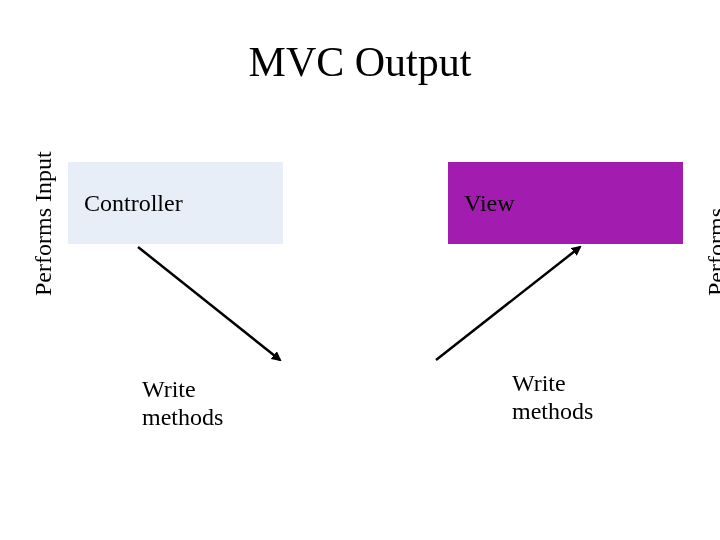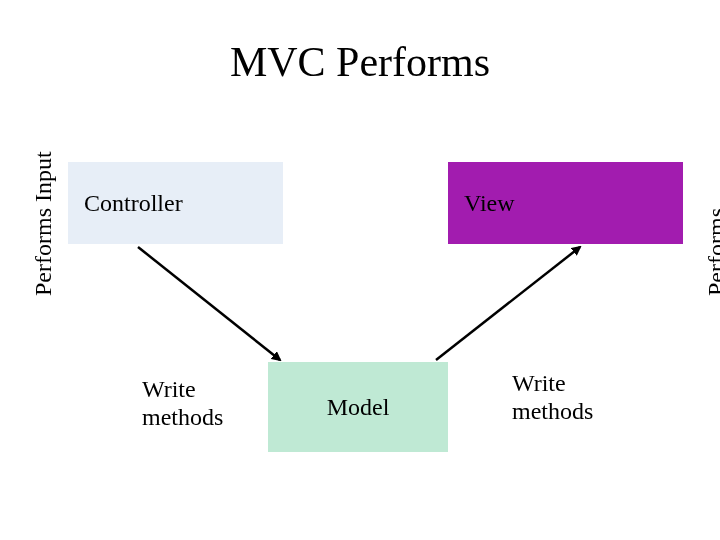--- a/index.html
+++ b/index.html
@@ -93,33 +93,30 @@
     width: 720px;
     height: 540px;
     pointer-events: none;
   }
 </style>
 </head>
 <body>
 
 <div class="stage">
 
-  <div class="title">MVC Performs</div>
+  <div class="title">MVC Output</div>
 
   <div class="box controller">
     <span>Controller</span>
   </div>
 
   <div class="box view">
     <span>View</span>
   </div>
 
-  <div class="box model">
-    <span>Model</span>
-  </div>
 
   <div class="label write-label">Write methods</div>
   <div class="label read-label">Write methods</div>
 
   <div class="side-label side-left">Performs Input</div>
   <div class="side-label side-right">Performs Output</div>
 
   <svg class="arrows" viewBox="0 0 720 540">
     <defs>
       <marker id="arrowhead" markerWidth="10" markerHeight="10" refX="8" refY="5" orient="auto" markerUnits="userSpaceOnUse">

